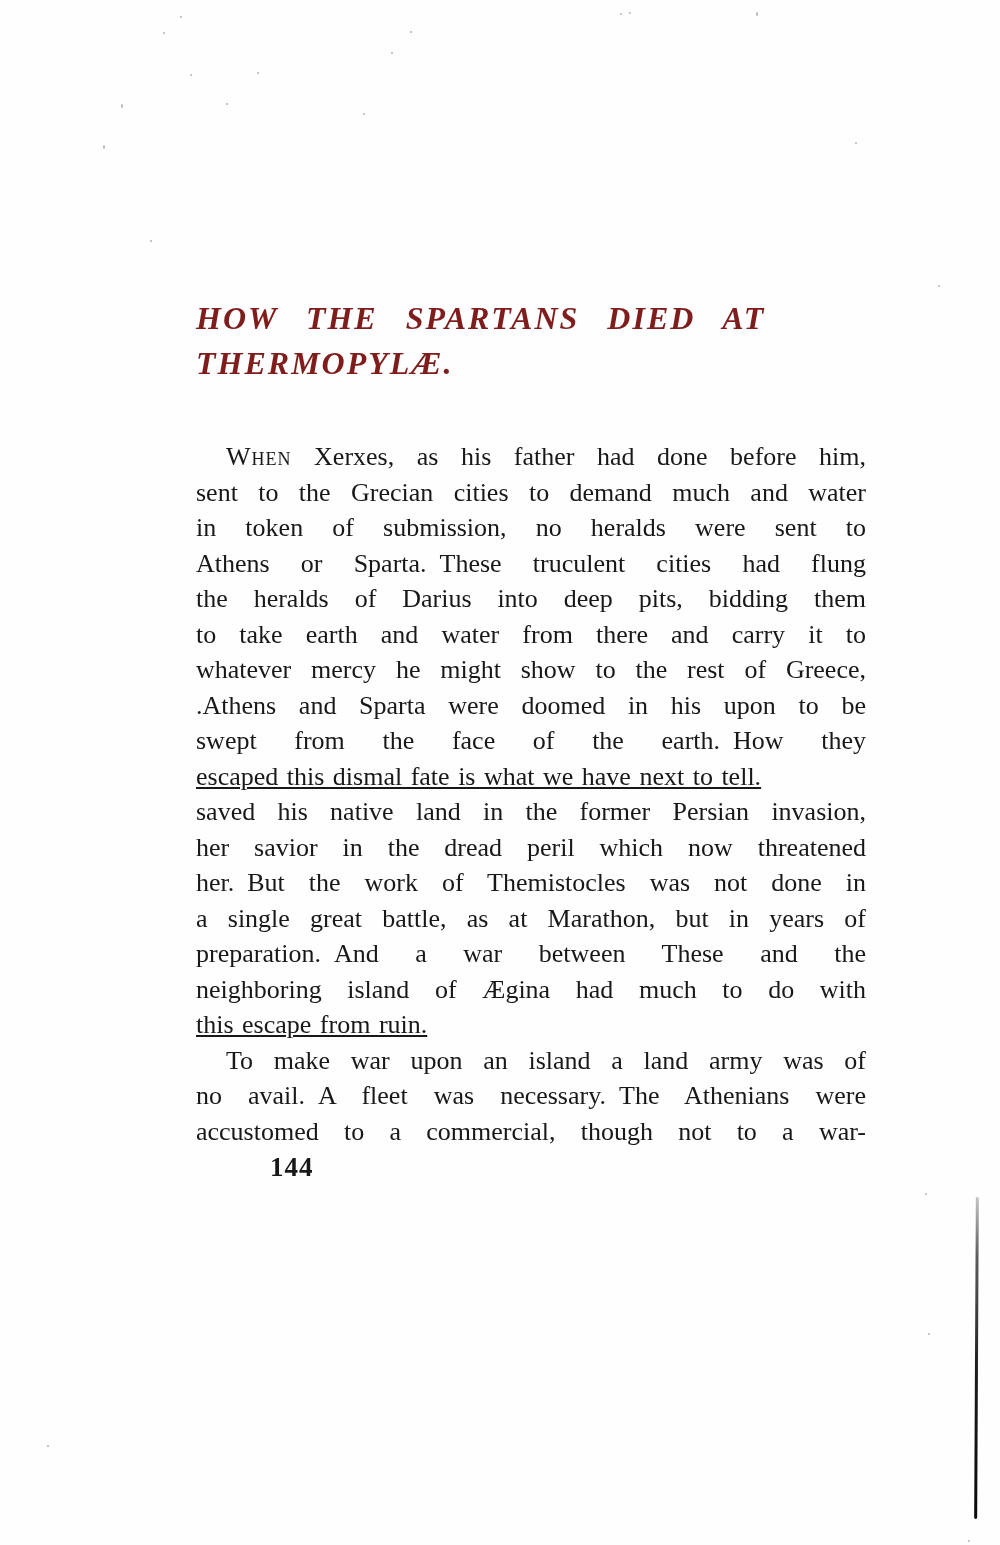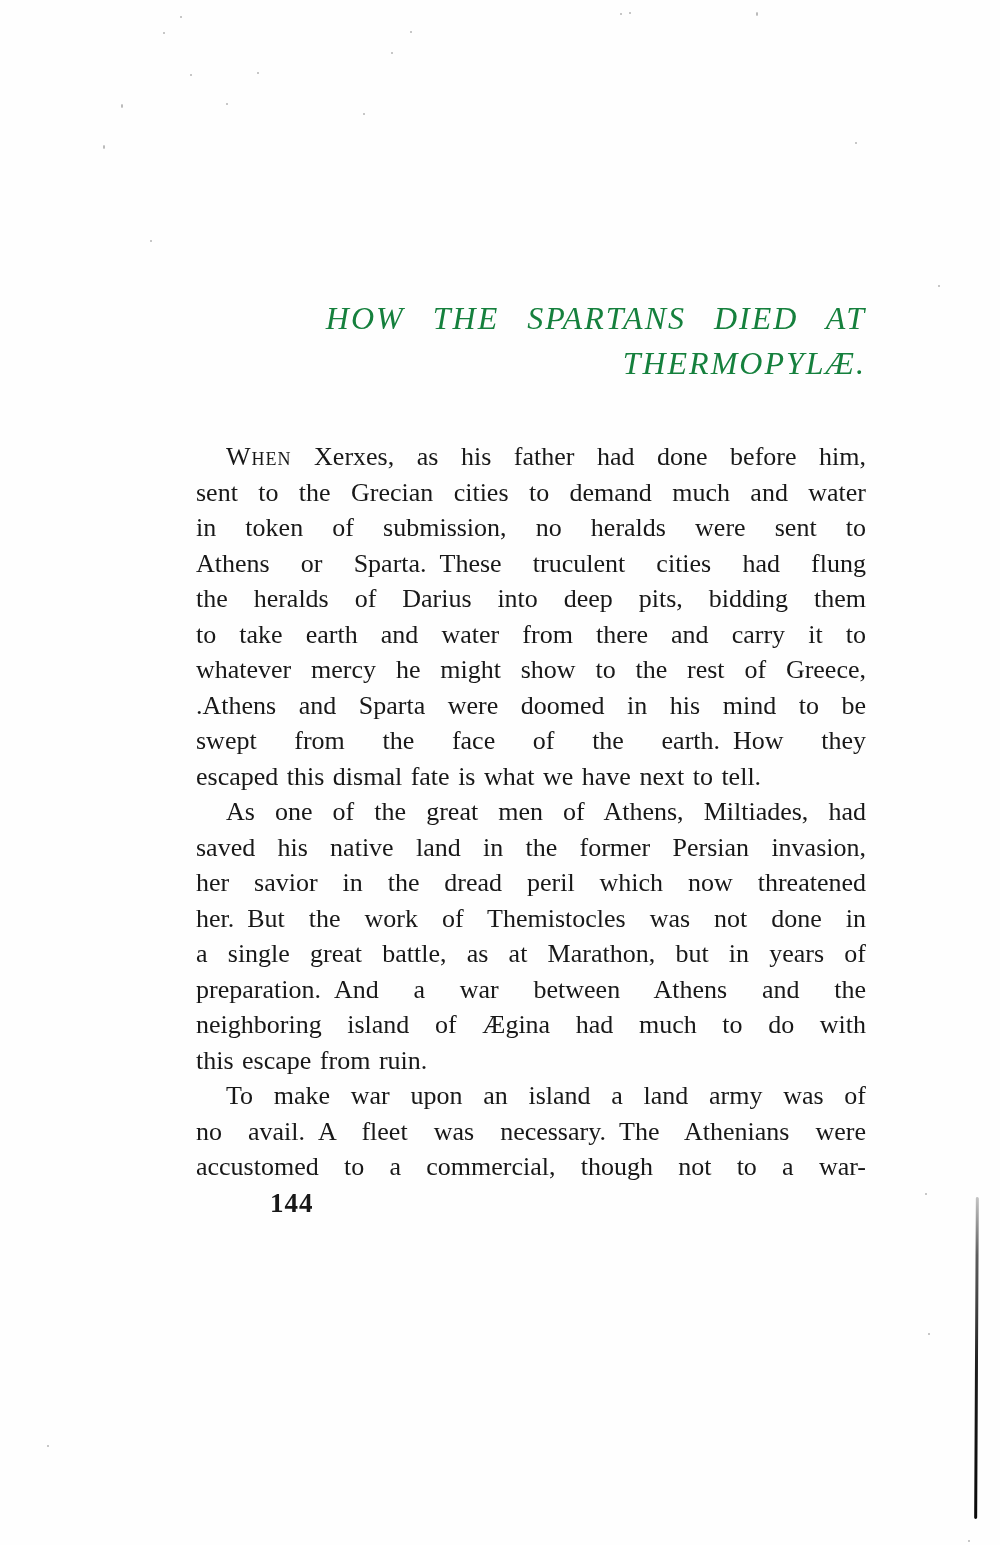--- a/index.html
+++ b/index.html
@@ -13,43 +13,44 @@
     font-family: "Liberation Serif", serif;
     color: #181818;
   }
   .content {
     position: absolute;
     left: 196px;
     top: 296px;
     width: 670px;
   }
   .title {
-    text-align: right;
+    text-align: left;
     font-style: italic;
-    font-weight: normal;
+    font-weight: bold;
     font-size: 32px;
     line-height: 45px;
     letter-spacing: 2px;
     word-spacing: 18px;
-    color: #15803d;
+    color: #7f1d1d;
     margin: 0 0 53px 0;
   }
   .title .title-line { display: block; }
   .body-text {
     font-size: 26px;
     line-height: 35.5px;
     word-spacing: 2px;
   }
   .line {
     text-align: justify;
     text-align-last: justify;
     white-space: normal;
   }
   .line.last {
     text-align-last: left;
+    text-decoration: underline;
   }
   .line.indent {
     padding-left: 30px;
   }
   .lead-smallcaps {
     font-variant: small-caps;
     letter-spacing: 1px;
   }
   .page-number {
     margin-top: 1px;
@@ -94,32 +95,31 @@
     <div class="body-text">
 
       <div>
         <div class="line indent"><span class="lead-smallcaps">When</span><span> Xerxes, as his father had done before him,</span></div>
         <div class="line">sent to the Grecian cities to demand much and water</div>
         <div class="line">in token of submission, no heralds were sent to</div>
         <div class="line">Athens or Sparta. These truculent cities had flung</div>
         <div class="line">the heralds of Darius into deep pits, bidding them</div>
         <div class="line">to take earth and water from there and carry it to</div>
         <div class="line">whatever mercy he might show to the rest of Greece,</div>
-        <div class="line">.Athens and Sparta were doomed in his mind to be</div>
+        <div class="line">.Athens and Sparta were doomed in his upon to be</div>
         <div class="line">swept from the face of the earth. How they</div>
         <div class="line last">escaped this dismal fate is what we have next to tell.</div>
       </div>
 
       <div>
-        <div class="line indent">As one of the great men of Athens, Miltiades, had</div>
         <div class="line">saved his native land in the former Persian invasion,</div>
         <div class="line">her savior in the dread peril which now threatened</div>
         <div class="line">her. But the work of Themistocles was not done in</div>
         <div class="line">a single great battle, as at Marathon, but in years of</div>
-        <div class="line">preparation. And a war between Athens and the</div>
+        <div class="line">preparation. And a war between These and the</div>
         <div class="line">neighboring island of Ægina had much to do with</div>
         <div class="line last">this escape from ruin.</div>
       </div>
 
       <div>
         <div class="line indent">To make war upon an island a land army was of</div>
         <div class="line">no avail. A fleet was necessary. The Athenians were</div>
         <div class="line">accustomed to a commercial, though not to a war-</div>
       </div>
 

